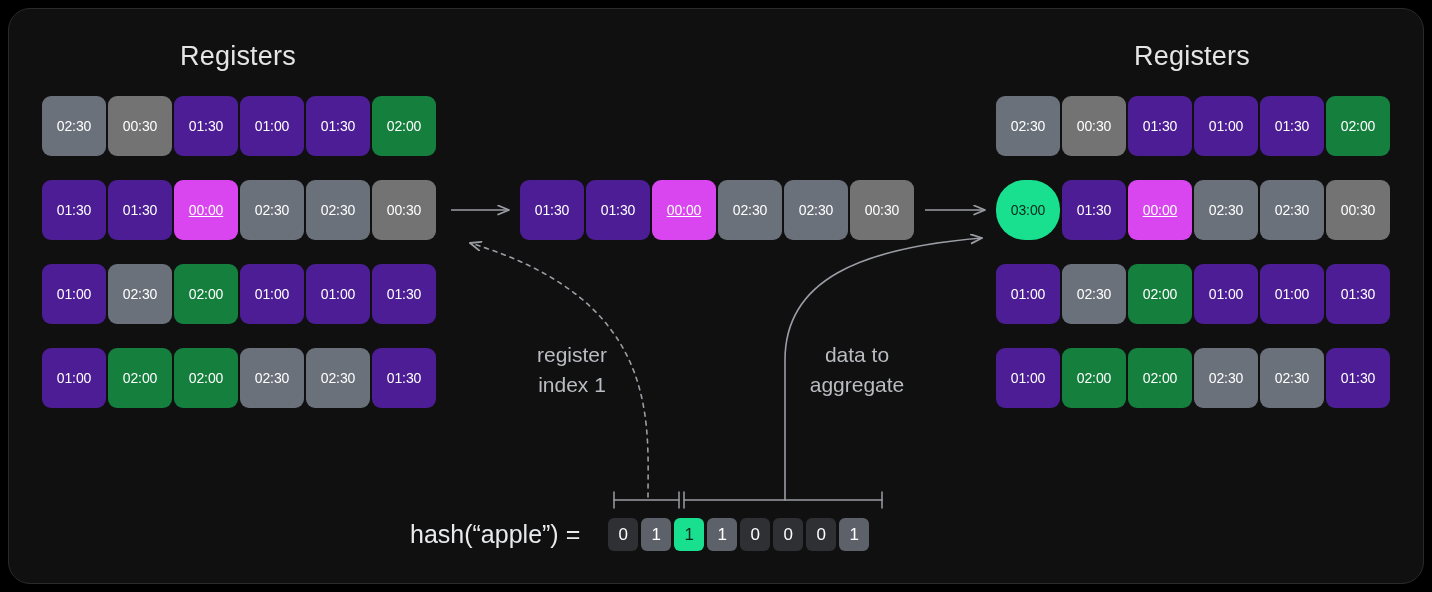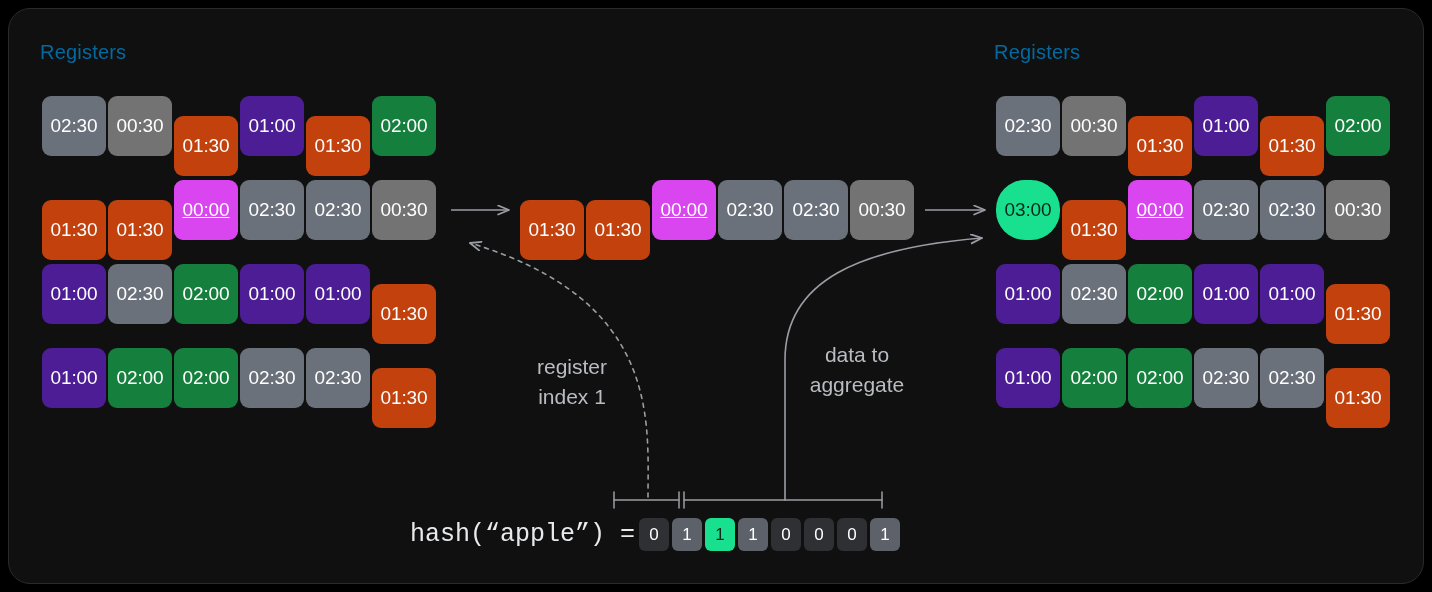--- a/index.html
+++ b/index.html
@@ -29,24 +29,25 @@
     height: 576px;
     box-sizing: border-box;
     background: #101011;
     border: 1px solid #2a2a2c;
     border-radius: 22px;
   }
 
   
   .panel-title {
     position: absolute;
-    font-size: 20px;
-    color: #0369a1;
+    font-size: 27px;
+    color: #e5e5e5;
     letter-spacing: 0.2px;
     white-space: nowrap;
+    text-align: center;
   }
   #title-left  { left: 40px;  top: 41px; width: 396px; }
   #title-right { left: 994px; top: 41px; width: 396px; }
 
   
   .grid {
     position: absolute;
     display: grid;
     grid-template-columns: repeat(6, 64px);
     grid-auto-rows: 60px;
@@ -56,31 +57,31 @@
   #grid-left  { left: 42px;  top: 96px; }
   #grid-right { left: 996px; top: 96px; }
 
   .cell {
     width: 64px;
     height: 60px;
     border-radius: 9px;
     display: flex;
     align-items: center;
     justify-content: center;
-    font-size: 19px;
+    font-size: 14px;
     color: #ffffff;
     letter-spacing: -0.1px;
     box-sizing: border-box;
     user-select: none;
   }
   
   .v0000 { background: #d946ef; text-decoration: underline; }
   .v0030 { background: #737373; }
   .v0100 { background: #4c1d95; }
-  .v0130 { background: #c2410c; margin-top: 20px; }
+  .v0130 { background: #4c1d95; }
   .v0200 { background: #15803d; }
   .v0230 { background: #6b717a; }
   .v0300 { background: #19e08f; color: #06281c; border-radius: 29px; }
 
   
   #mid-row {
     position: absolute;
     left: 520px;
     top: 180px;
     display: grid;
@@ -99,37 +100,36 @@
 
   
   .annot {
     position: absolute;
     font-size: 21px;
     line-height: 30px;
     color: #b9bcc1;
     text-align: center;
     white-space: pre-line;
   }
-  #annot-left  { left: 482px; top: 352px; width: 180px; }
+  #annot-left  { left: 482px; top: 340px; width: 180px; }
   #annot-right { left: 778px; top: 340px; width: 158px; }
 
   
   #hash-row {
     position: absolute;
     left: 410px;
     top: 518px;
     display: flex;
     align-items: center;
   }
   #hash-label {
     font-size: 25px;
     color: #e9eaec;
-    margin-right: 4px;
+    margin-right: 28px;
     white-space: nowrap;
-    font-family: Liberation Mono, monospace;
   }
   #bits {
     display: flex;
     gap: 3px;
   }
   .bit {
     width: 30px;
     height: 33px;
     border-radius: 6px;
     display: flex;

